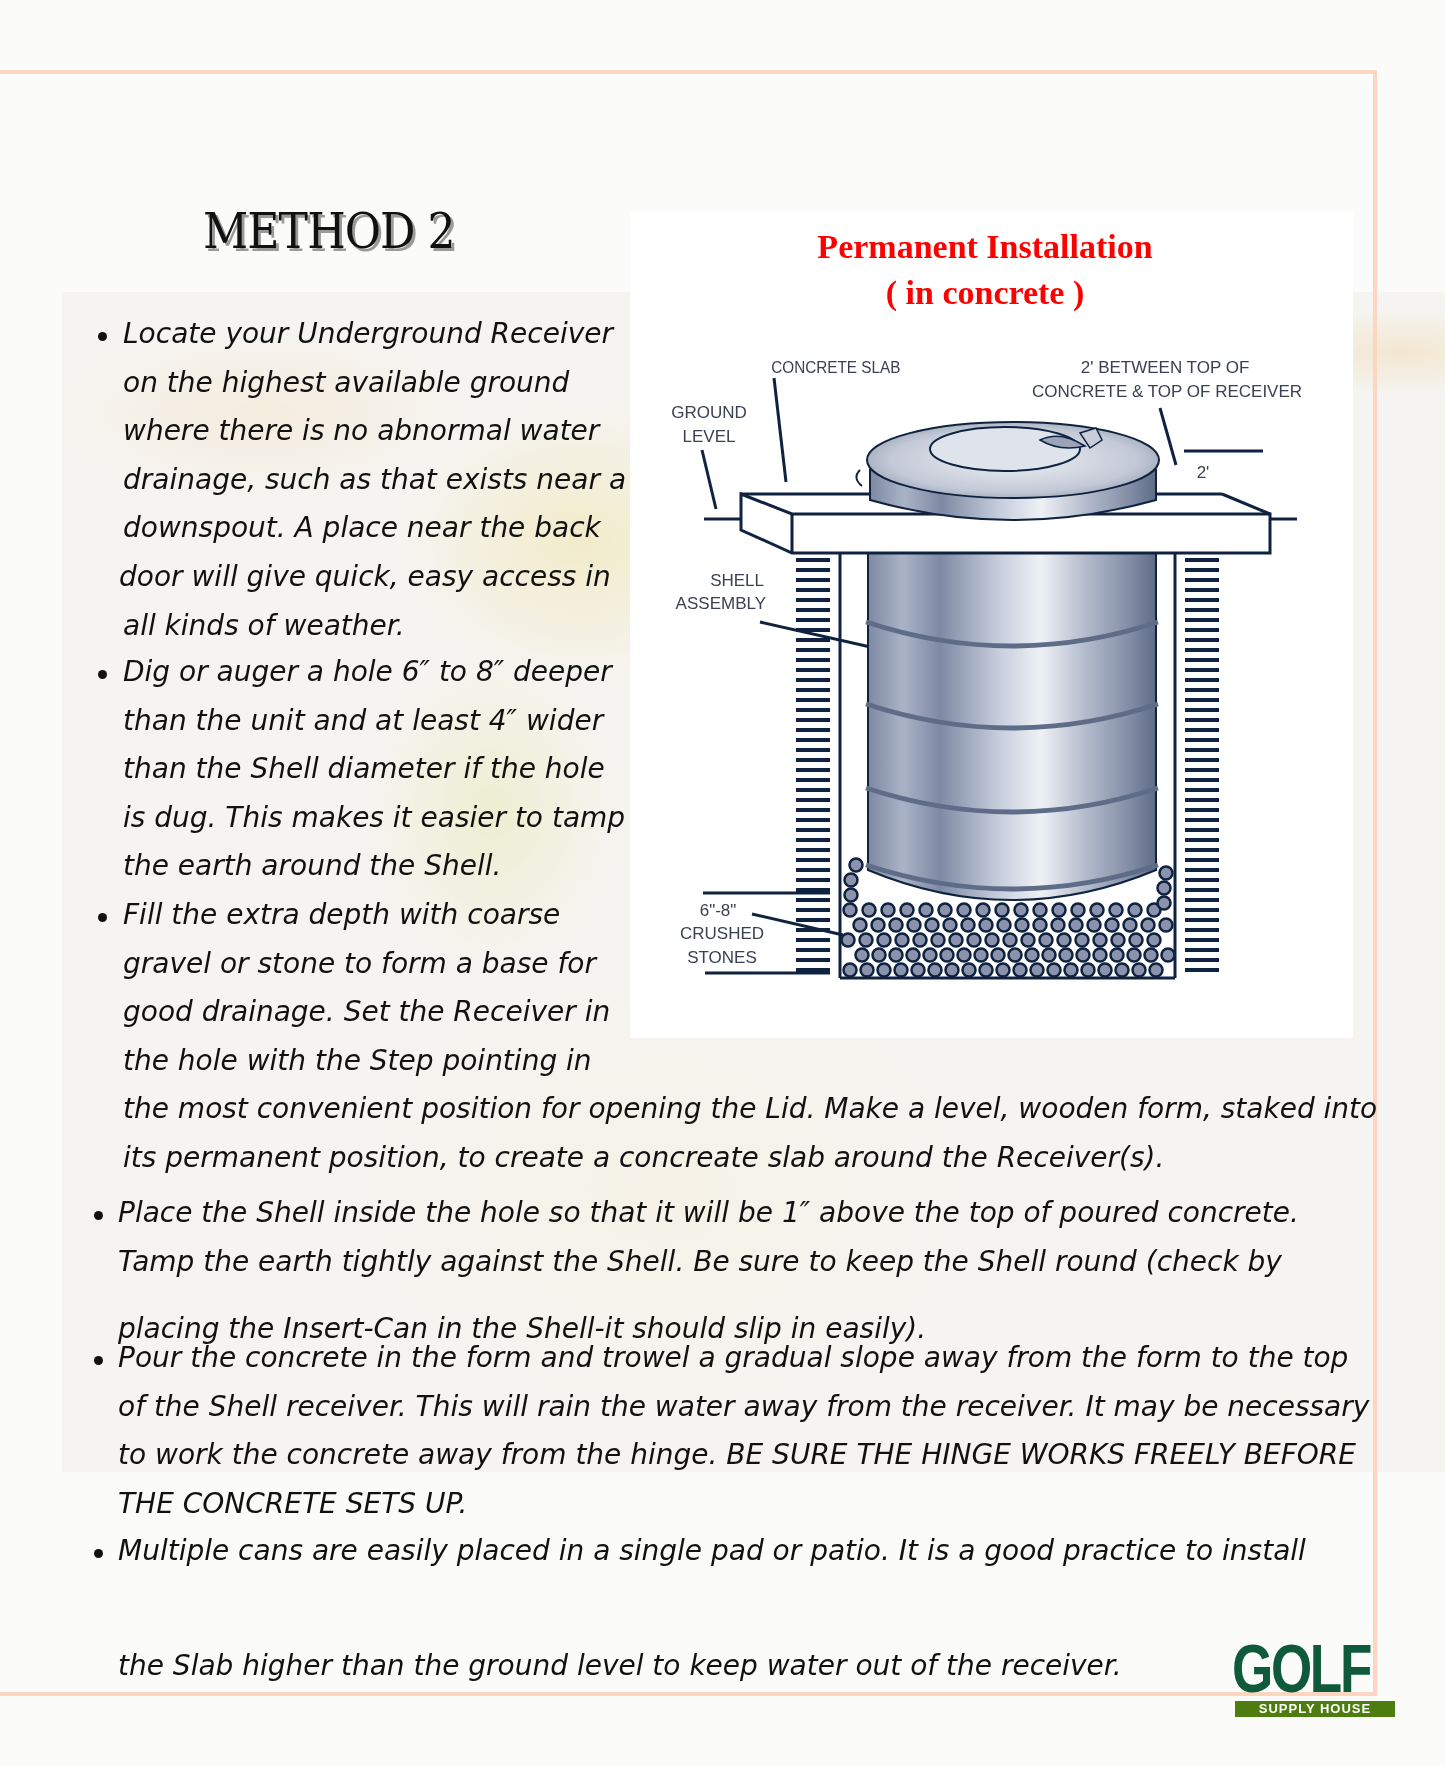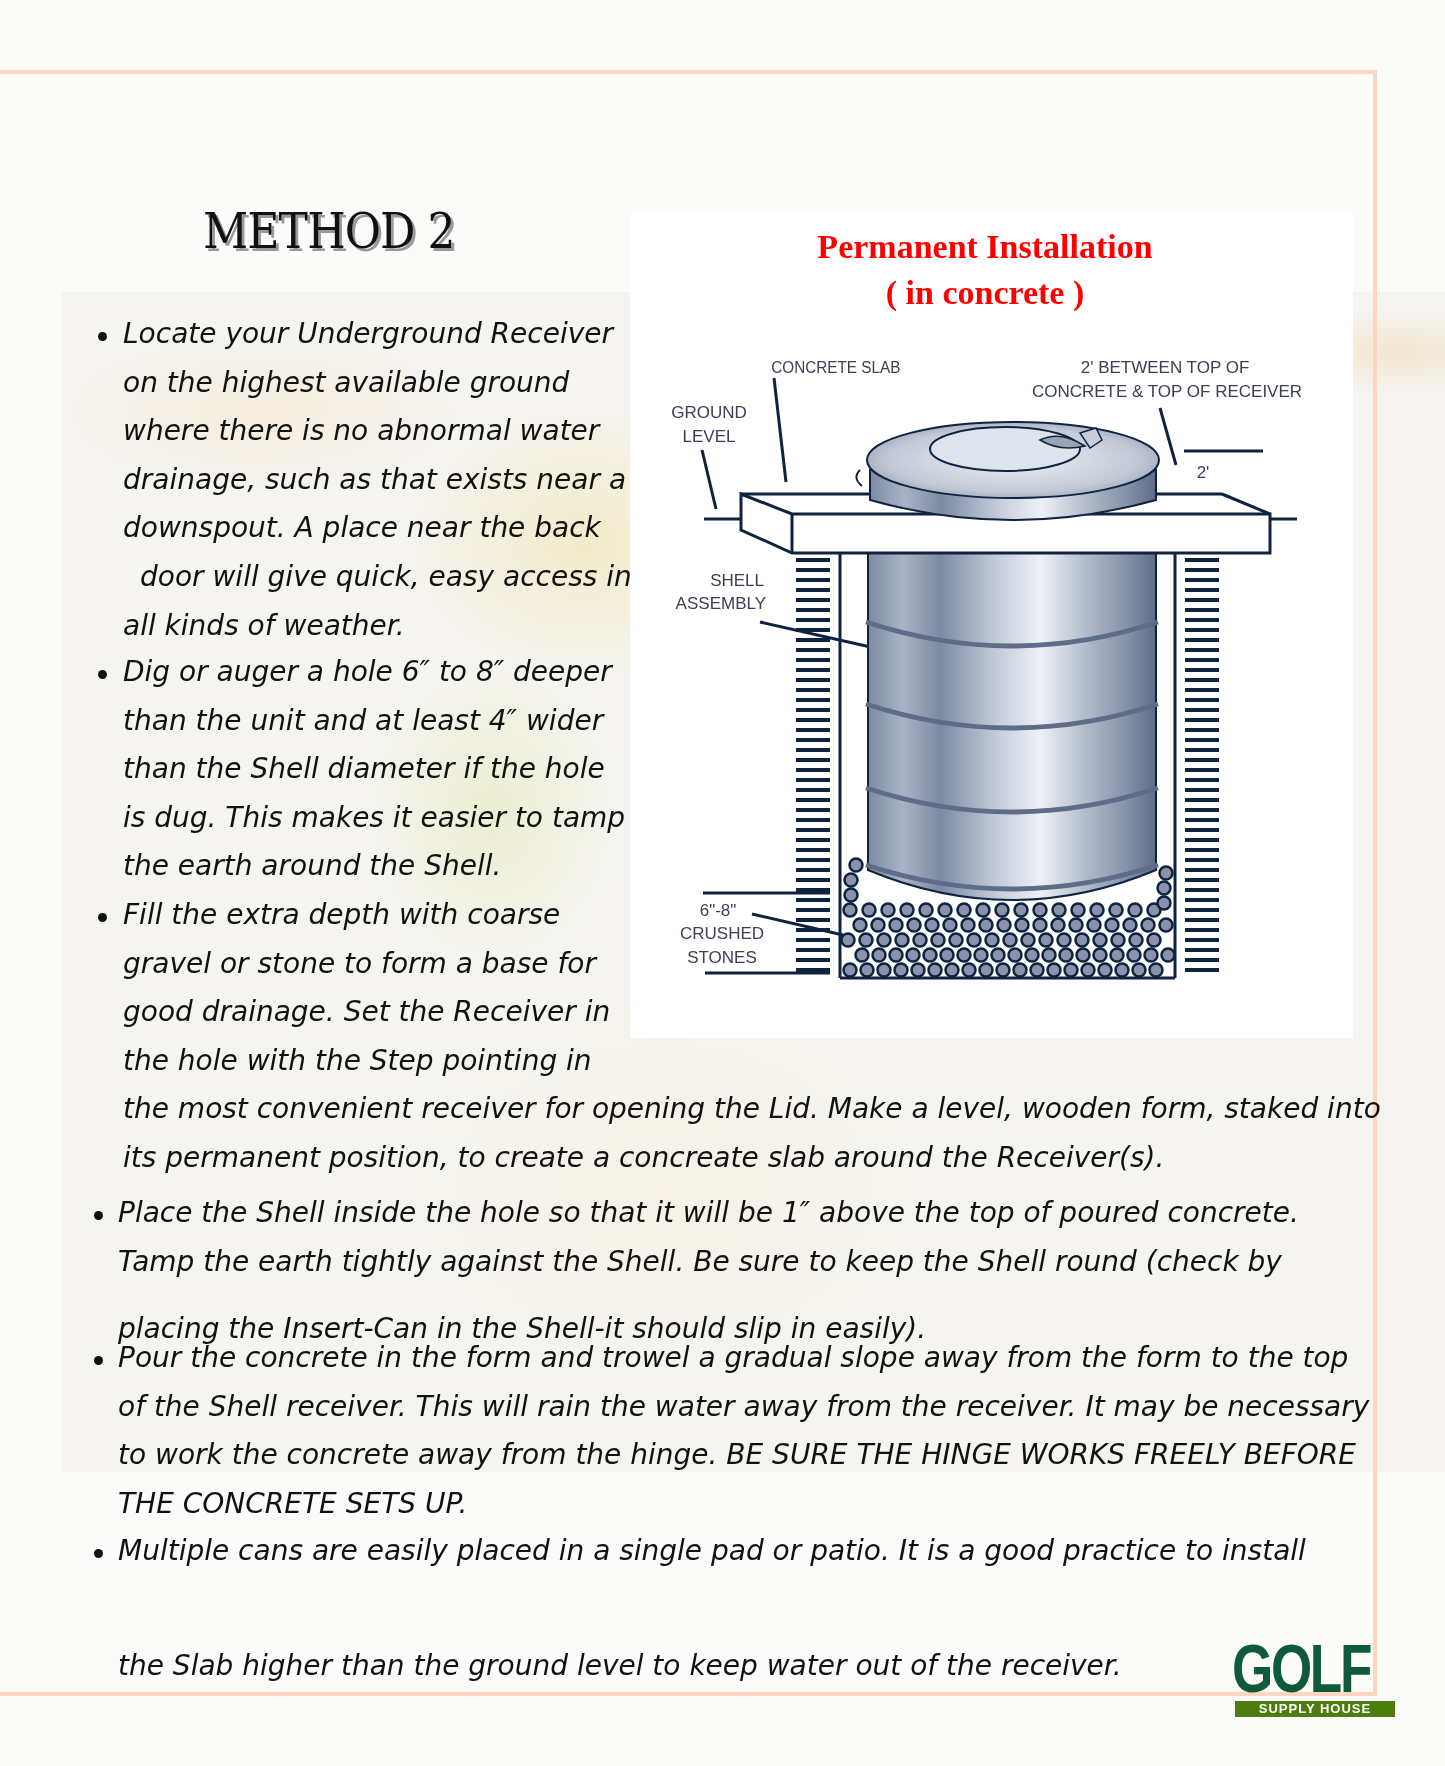--- a/index.html
+++ b/index.html
@@ -322,38 +322,38 @@
 </div>
 
 <ul class="body-list" id="instructions">
     <li class="item" style="left: 0px; top: 0px;">
       <span class="bullet" style="left: 98px; top: 332px;"></span>
       <span class="line" style="left: 123px; top: 310px;">Locate your Underground Receiver</span>
       <span class="line" style="left: 123px; top: 358.6px;">on the highest available ground</span>
       <span class="line" style="left: 123px; top: 407.2px;">where there is no abnormal water</span>
       <span class="line" style="left: 123px; top: 455.8px;">drainage, such as that exists near a</span>
       <span class="line" style="left: 123px; top: 504.4px;">downspout. A place near the back</span>
-      <span class="line" style="left: 140px; top: 553px; text-align: center;">door will give quick, easy access in</span>
+      <span class="line" style="left: 119px; top: 553px; text-align: center;">door will give quick, easy access in</span>
       <span class="line" style="left: 123px; top: 601.6px;">all kinds of weather.</span>
     </li>
     <li class="item" style="left: 0px; top: 0px;">
       <span class="bullet" style="left: 98px; top: 670px;"></span>
       <span class="line" style="left: 123px; top: 648px;">Dig or auger a hole 6″ to 8″ deeper</span>
       <span class="line" style="left: 123px; top: 696.6px;">than the unit and at least 4″ wider</span>
       <span class="line" style="left: 123px; top: 745.2px;">than the Shell diameter if the hole</span>
       <span class="line" style="left: 123px; top: 793.8px;">is dug. This makes it easier to tamp</span>
       <span class="line" style="left: 123px; top: 842.4px;">the earth around the Shell.</span>
     </li>
     <li class="item" style="left: 0px; top: 0px;">
       <span class="bullet" style="left: 98px; top: 913px;"></span>
       <span class="line" style="left: 123px; top: 891px;">Fill the extra depth with coarse</span>
       <span class="line" style="left: 123px; top: 939.6px;">gravel or stone to form a base for</span>
       <span class="line" style="left: 123px; top: 988.2px;">good drainage. Set the Receiver in</span>
       <span class="line" style="left: 123px; top: 1036.8px;">the hole with the Step pointing in</span>
-      <span class="line" style="left: 123px; top: 1085.4px;">the most convenient receiver for opening the Lid. Make a level, wooden form, staked into</span>
+      <span class="line" style="left: 123px; top: 1085.4px;">the most convenient position for opening the Lid. Make a level, wooden form, staked into</span>
       <span class="line" style="left: 123px; top: 1134px;">its permanent position, to create a concreate slab around the Receiver(s).</span>
     </li>
     <li class="item" style="left: 0px; top: 0px;">
       <span class="bullet" style="left: 94px; top: 1211px;"></span>
       <span class="line" style="left: 118px; top: 1189px;">Place the Shell inside the hole so that it will be 1″ above the top of poured concrete.</span>
       <span class="line" style="left: 118px; top: 1237.6px;">Tamp the earth tightly against the Shell. Be sure to keep the Shell round (check by</span>
       <span class="line" style="left: 118px; top: 1305px;">placing the Insert-Can in the Shell-it should slip in easily).</span>
     </li>
     <li class="item" style="left: 0px; top: 0px;">
       <span class="bullet" style="left: 94px; top: 1356px;"></span>

